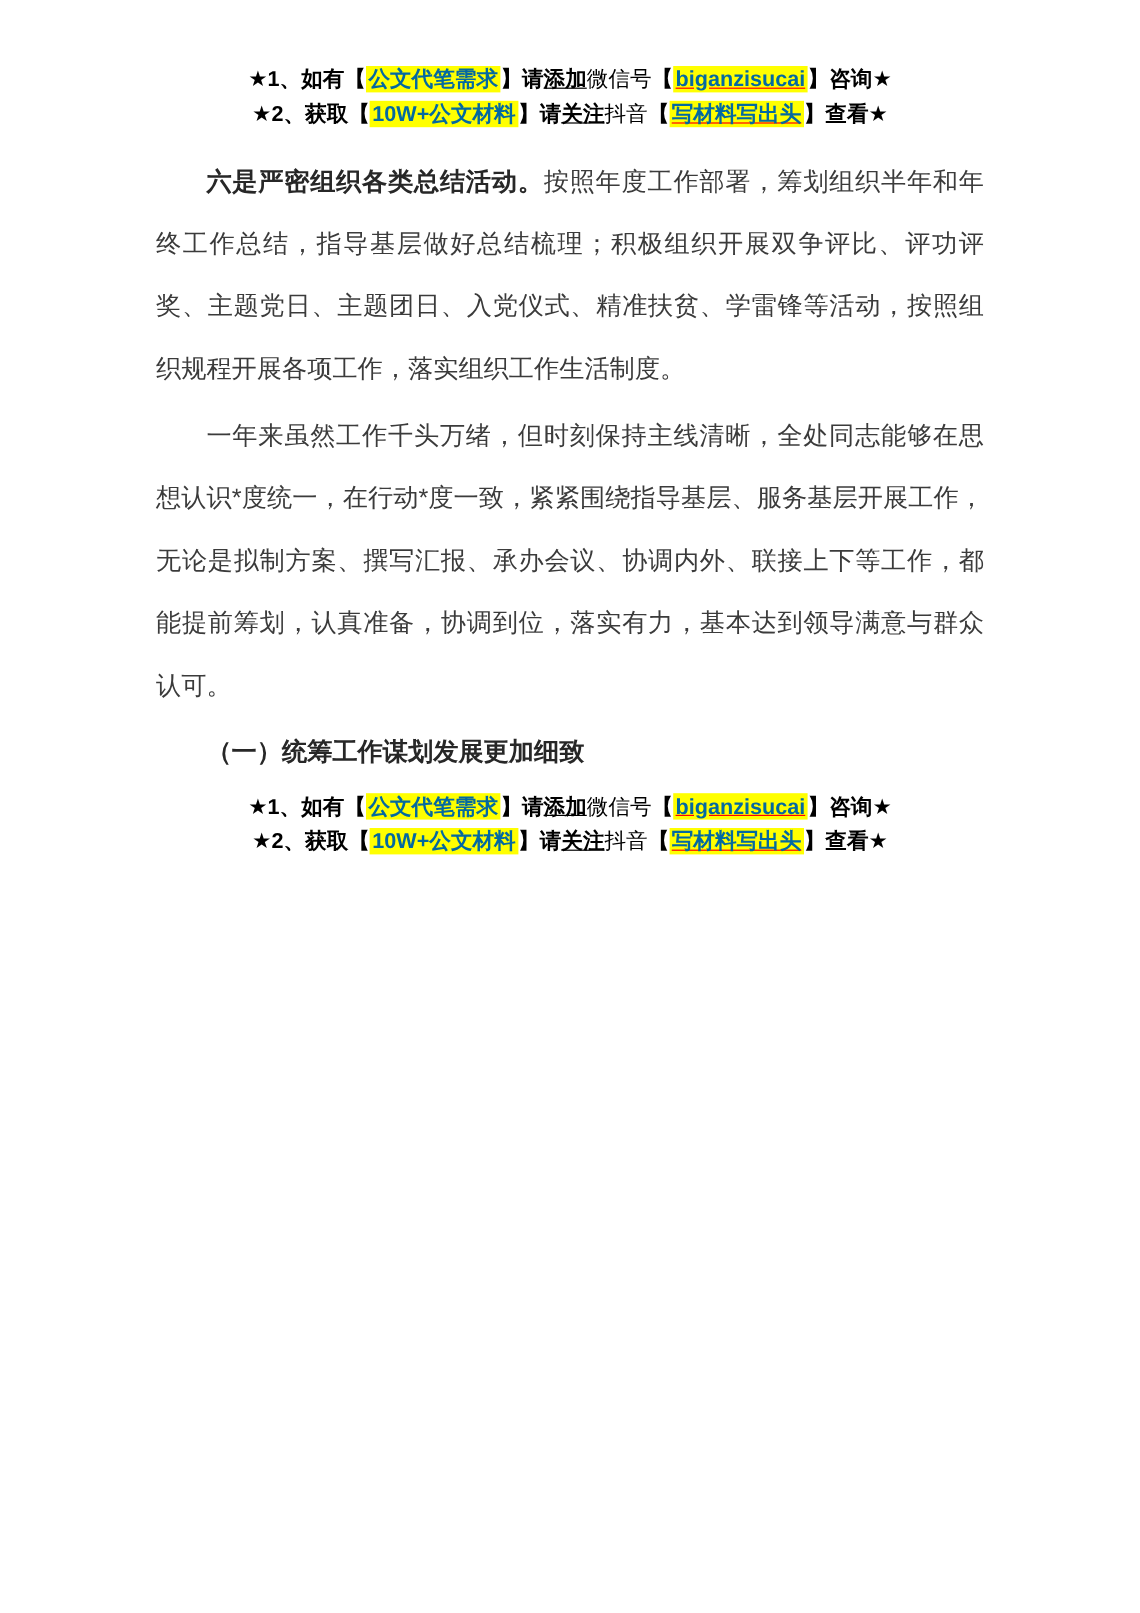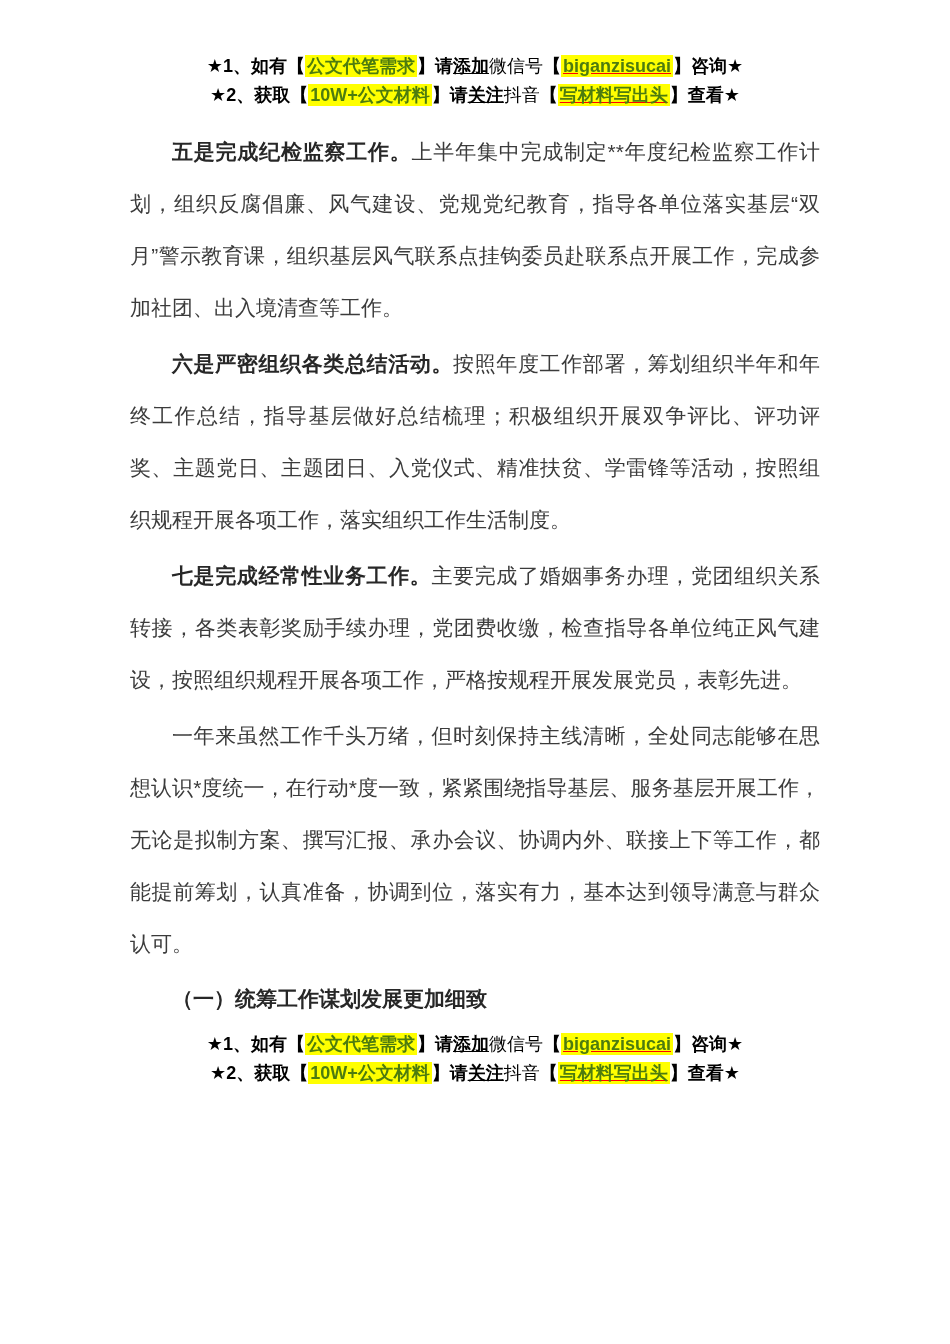--- a/index.html
+++ b/index.html
@@ -8,21 +8,21 @@
     padding:52px 130px 40px 130px;
     background:#ffffff;
     font-family:"Liberation Sans","DejaVu Sans",sans-serif;
     overflow:hidden;
   }
   
   .promo { text-align:center; font-size:18px; font-weight:bold; color:#000000; line-height:29px; }
   .promo-header { margin-bottom:16px; }
   .promo-footer { margin-top:6px; }
   .seg { white-space:pre-wrap; }
-  .hl { background:#ffff00; color:#4d7c0f; padding:1px 2px; }
+  .hl { background:#ffff00; color:#0369a1; padding:1px 2px; }
   .u  { text-decoration:underline; }
   .hl.u { -webkit-text-decoration-color:#ff0000; text-decoration-color:#ff0000; }
   .n  { font-weight:400;text-align:center; }
   
   .para {
     font-size:21px; color:#3b3b3b; line-height:52px;
     text-indent:42px; margin:0 0 4px 0; text-align:justify;
   }
   .lead { font-weight:bold; color:#272727; }
   
@@ -39,25 +39,23 @@
   <div class="promo promo-header">
     <div class="promo-line">
       <span class="seg">★1、如有【</span><span class="seg hl">公文代笔需求</span><span class="seg">】请</span><span class="seg u">添加</span><span class="seg n">微信号</span><span class="seg">【</span><span class="seg hl u">biganzisucai</span><span class="seg">】咨询★</span>
     </div>
     <div class="promo-line">
       <span class="seg">★2、获取【</span><span class="seg hl">10W+公文材料</span><span class="seg">】请</span><span class="seg u">关注</span><span class="seg n">抖音</span><span class="seg">【</span><span class="seg hl u">写材料写出头</span><span class="seg">】查看★</span>
     </div>
   </div>
 
 
-  <p class="para"><span class="lead">五是完成纪检监察工作。</span><span class="seg">上半年集中完成制定**年度纪检监察工作计划，组织反腐倡廉、风气建设、党规党纪教育，指导各单位落实基层“双月”警示教育课，组织基层风气联系点挂钩委员赴联系点开展工作，完成参加社团、出入境清查等工作。</span></p>
 
   <p class="para"><span class="lead">六是严密组织各类总结活动。</span><span class="seg">按照年度工作部署，筹划组织半年和年终工作总结，指导基层做好总结梳理；积极组织开展双争评比、评功评奖、主题党日、主题团日、入党仪式、精准扶贫、学雷锋等活动，按照组织规程开展各项工作，落实组织工作生活制度。</span></p>
 
-  <p class="para"><span class="lead">七是完成经常性业务工作。</span><span class="seg">主要完成了婚姻事务办理，党团组织关系转接，各类表彰奖励手续办理，党团费收缴，检查指导各单位纯正风气建设，按照组织规程开展各项工作，严格按规程开展发展党员，表彰先进。</span></p>
 
   <p class="para"><span class="lead"></span><span class="seg">一年来虽然工作千头万绪，但时刻保持主线清晰，全处同志能够在思想认识*度统一，在行动*度一致，紧紧围绕指导基层、服务基层开展工作，无论是拟制方案、撰写汇报、承办会议、协调内外、联接上下等工作，都能提前筹划，认真准备，协调到位，落实有力，基本达到领导满意与群众认可。</span></p>
 
   <p class="heading">（一）统筹工作谋划发展更加细致</p>
 
   <div class="promo promo-footer">
     <div class="promo-line">
       <span class="seg">★1、如有【</span><span class="seg hl">公文代笔需求</span><span class="seg">】请</span><span class="seg u">添加</span><span class="seg n">微信号</span><span class="seg">【</span><span class="seg hl u">biganzisucai</span><span class="seg">】咨询★</span>
     </div>
     <div class="promo-line">

